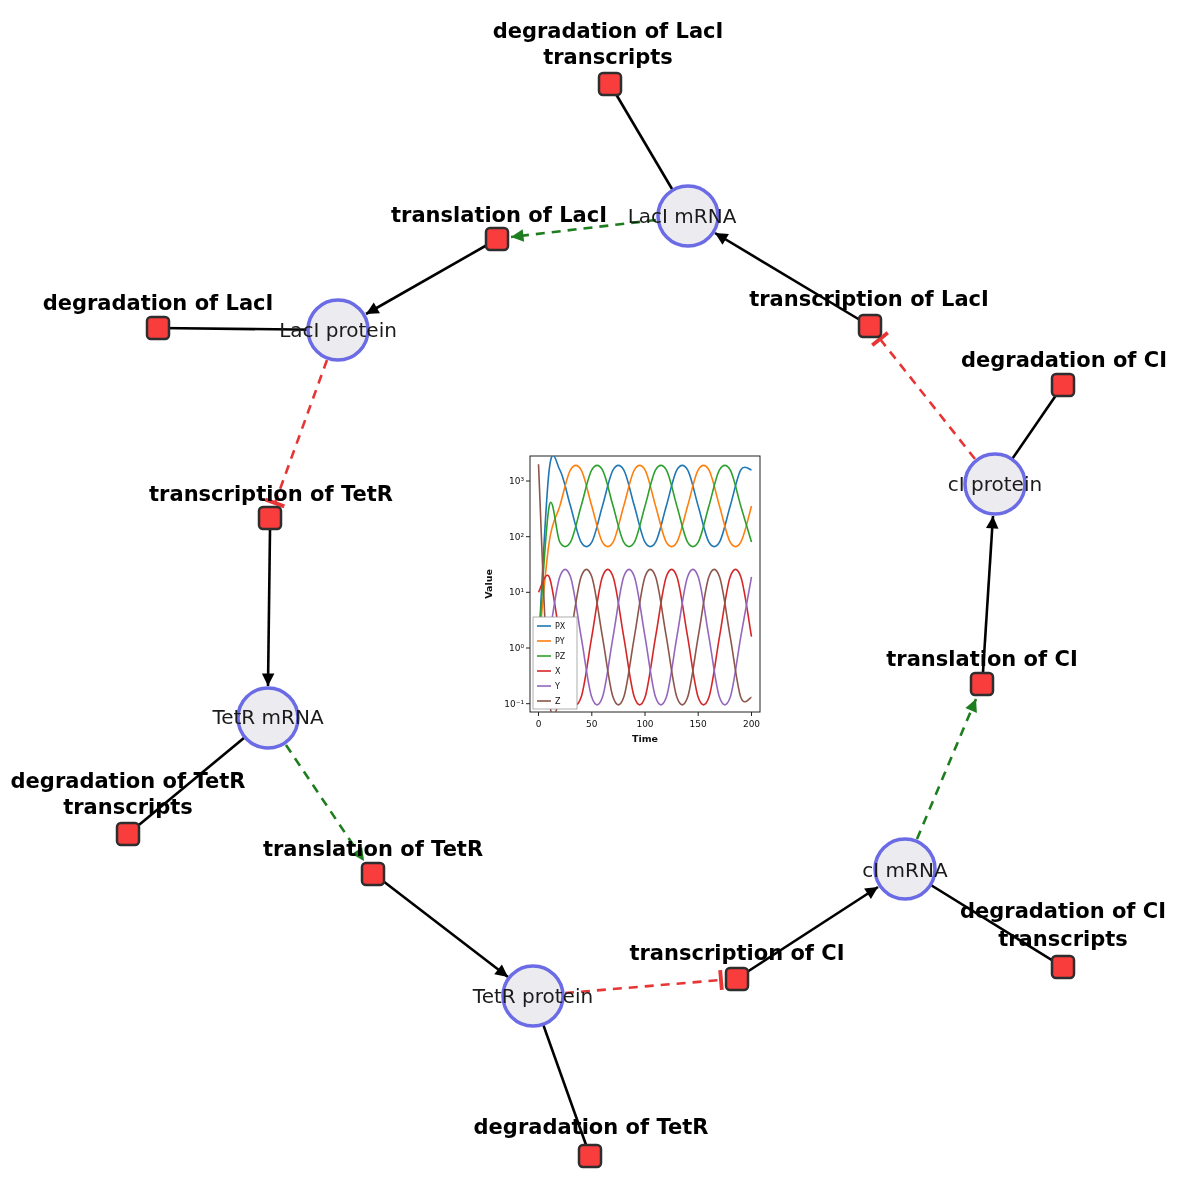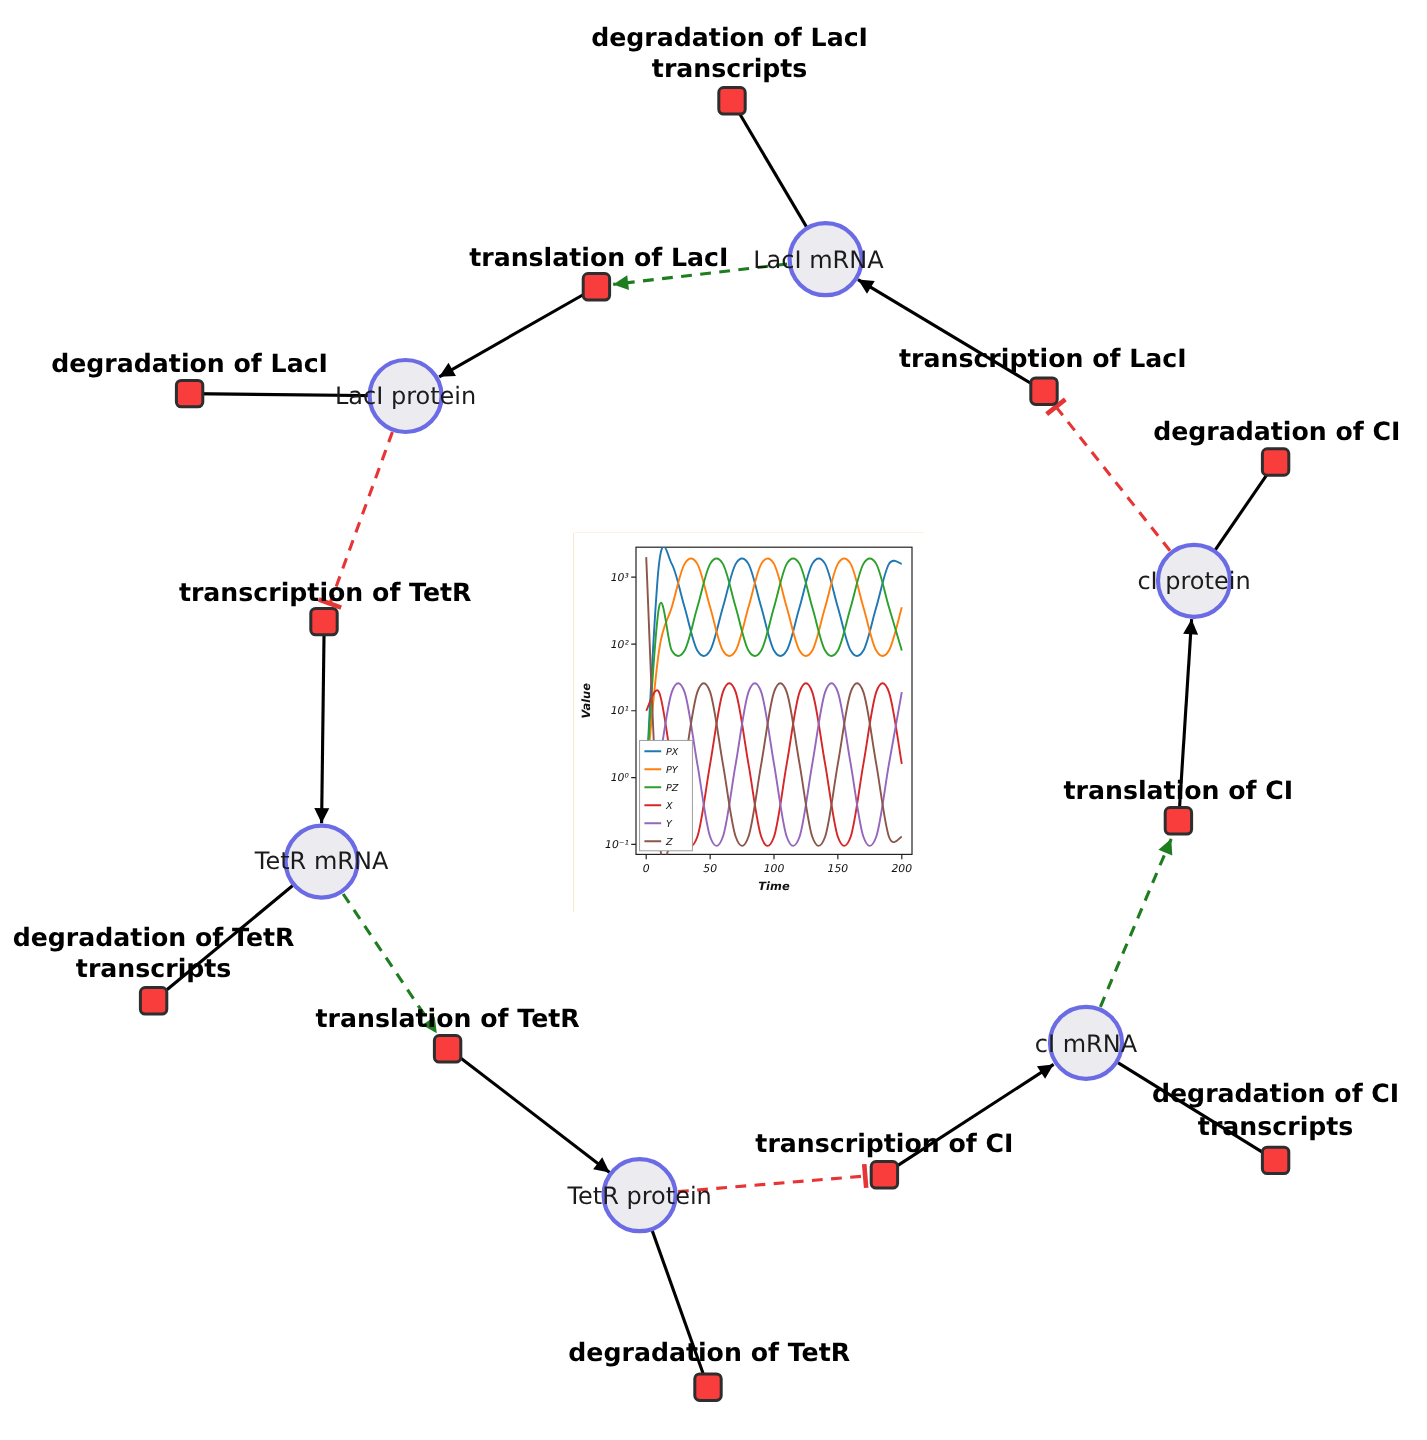--- a/index.html
+++ b/index.html
@@ -5,21 +5,21 @@
   html,body{margin:0;padding:0;background:#ffffff;}
   .canvas{position:relative;width:1189px;height:1200px;background:#fff;overflow:hidden;
           font-family:"DejaVu Sans",sans-serif;}
   svg text{font-family:"DejaVu Sans",sans-serif;}
   .species-label{font-size:20px;fill:#1b1b1b;text-anchor:middle;}
   .reaction-label{font-size:21px;font-weight:bold;fill:#000;text-anchor:middle;}
   .edge{fill:none;stroke-width:2.6px;}
   .edge.solid{stroke:#000;}
   .edge.modifier{stroke:#1e7d1e;stroke-dasharray:9 7;}
   .edge.inhibition{stroke:#e73535;stroke-dasharray:9 7;}
-  .inset{position:absolute;left:478px;top:444px;width:292px;height:316px;background:#fdba74;font-style:italic;}
+  .inset{position:absolute;left:478px;top:444px;width:292px;height:316px;background:#0369a1;}
   .tick-label{font-size:9px;fill:#111;text-anchor:middle;}
   .ytick-label{font-size:9px;fill:#111;text-anchor:end;}
   .axis-label{font-size:9.5px;font-weight:bold;fill:#111;text-anchor:middle;}
   .legend-label{font-size:8px;fill:#111;}
 </style>
 </head>
 <body>
 
 <div class="canvas">
 

